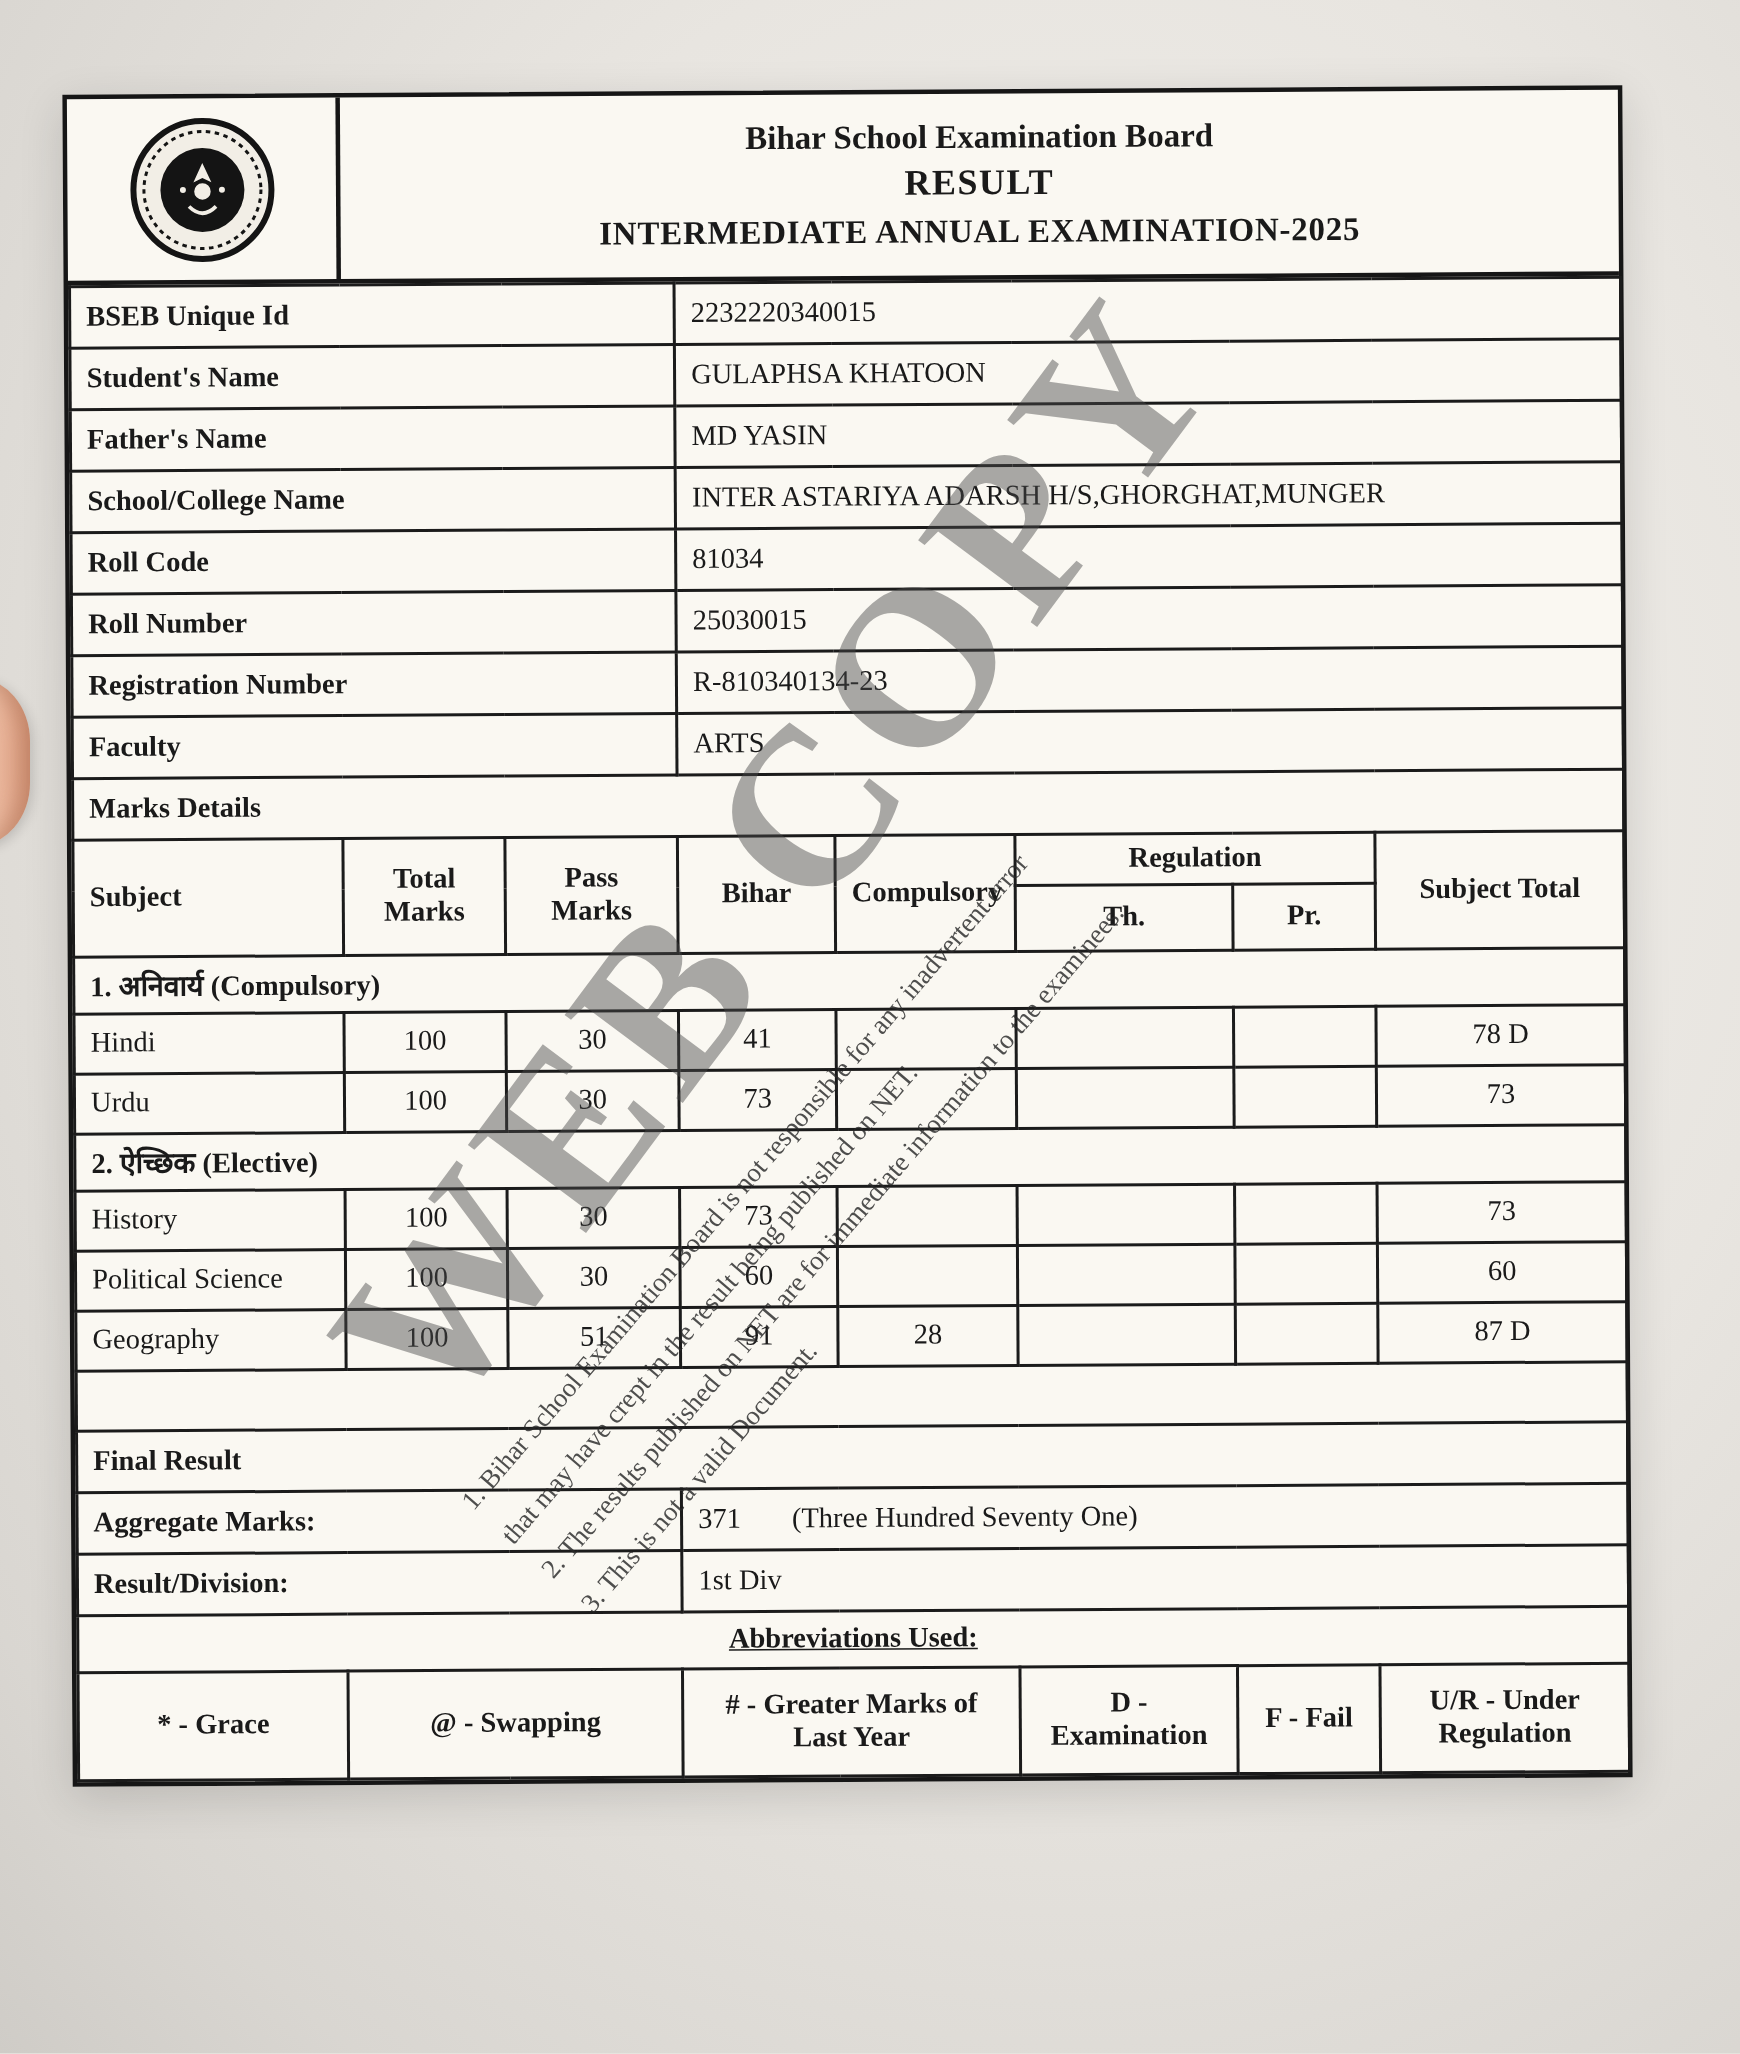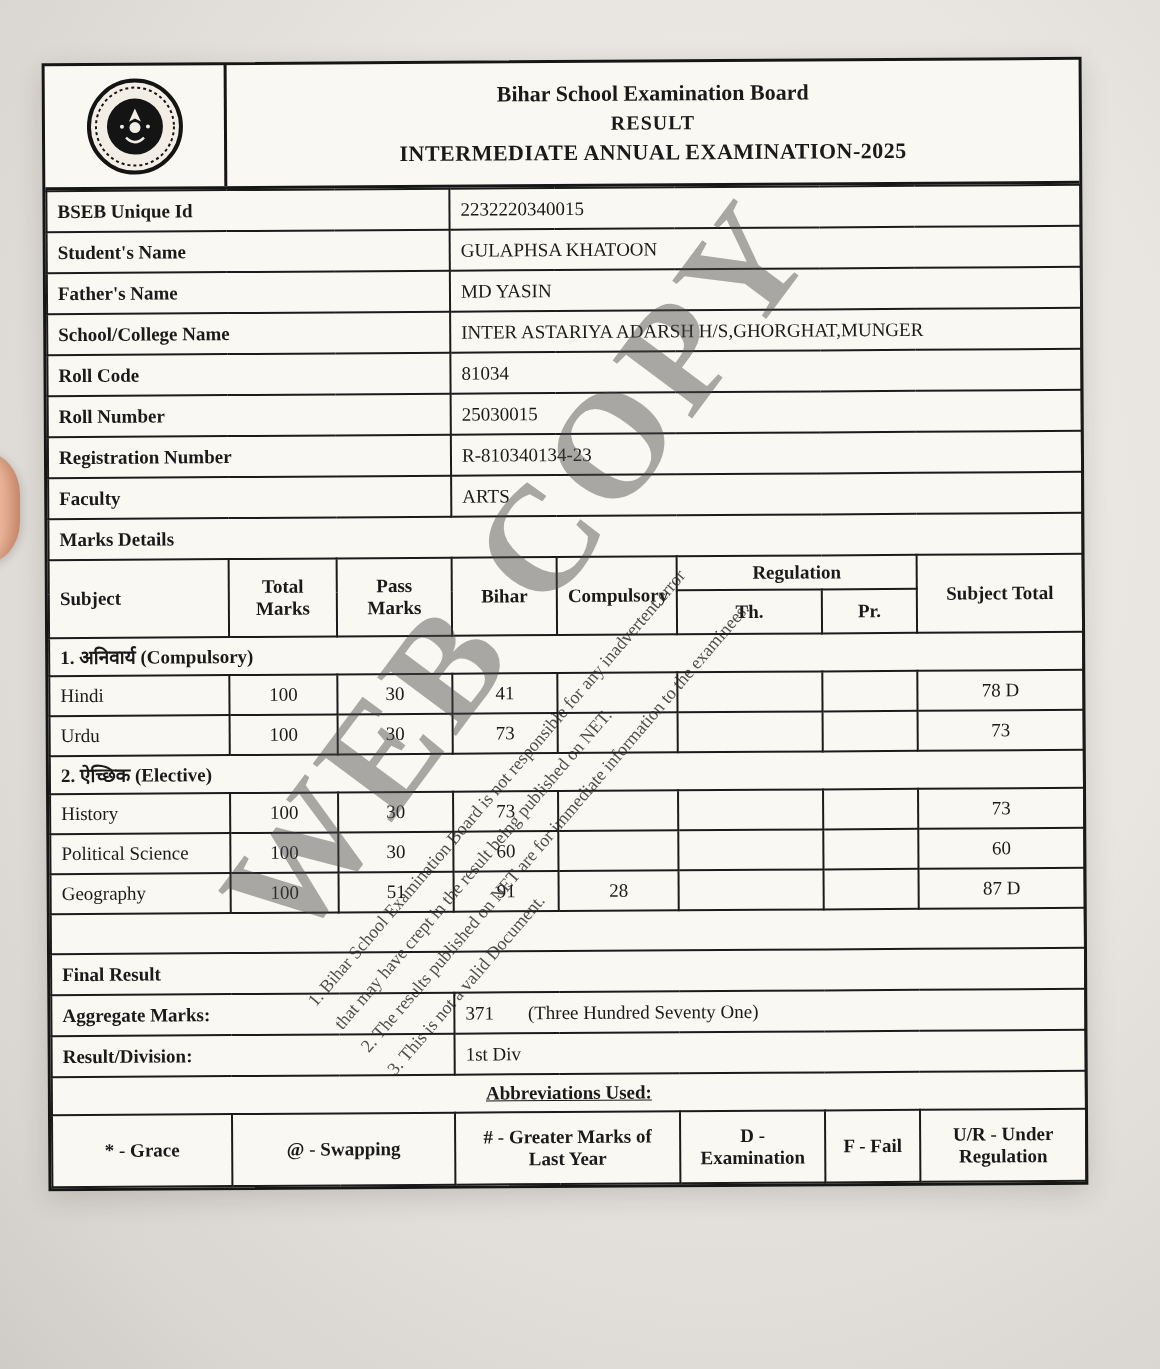--- a/index.html
+++ b/index.html
@@ -27,21 +27,21 @@
     background:#faf8f2;
     border:3px solid #161616;
     transform:rotate(-.35deg);
     box-shadow:0 8px 30px rgba(0,0,0,.14);
   }
   
   .doc-header{ display:flex; border-bottom:3px solid #161616; height:124px; }
   .logo-cell{ width:182px; border-right:3px solid #161616; display:flex; align-items:center; justify-content:center; }
   .title-cell{ flex:1; display:flex; flex-direction:column; align-items:center; justify-content:center; gap:5px; font-weight:bold; }
   .board-name{ font-size:22px; }
-  .result-title{ font-size:20px; letter-spacing:1px; }
+  .result-title{ font-size:24px; letter-spacing:1px; }
   .exam-title{ font-size:22px; letter-spacing:.5px; }
   
   table.main{ border-collapse:collapse; width:100%; table-layout:fixed; }
   table.main td{
     border:2px solid #1b1b1b;
     font-size:19px;
     padding:5px 10px;
     vertical-align:middle;
     overflow:hidden;
   }

